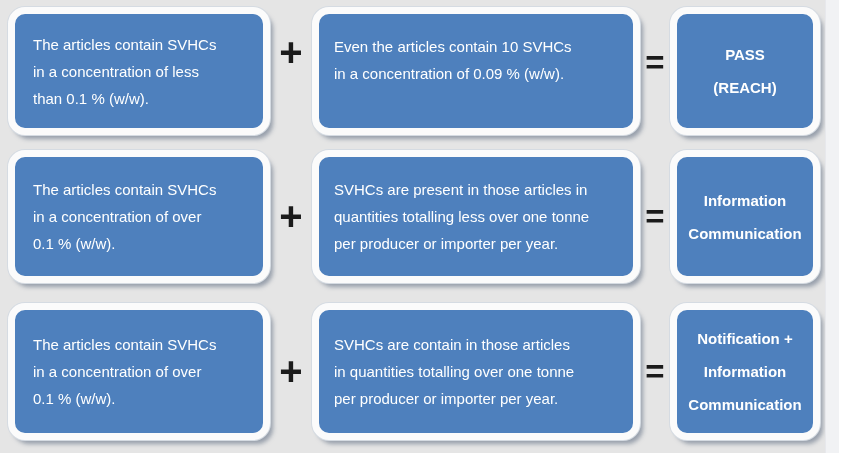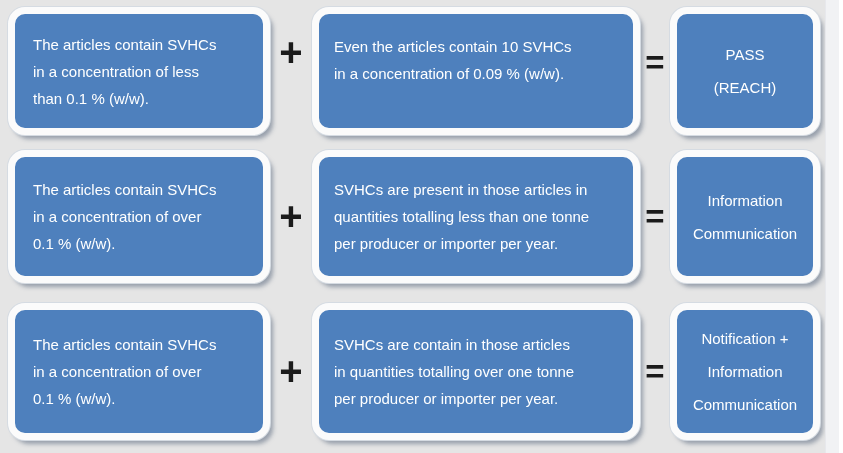--- a/index.html
+++ b/index.html
@@ -46,21 +46,21 @@
   .cond1 p { padding:0 10px 0 18px; }
   .cond2 p { padding:0 10px 0 15px; }
   .v-top { align-items:flex-start; }
   .v-top p { padding-top:19px; }
 
   .result {
     justify-content:center;
     text-align:center;
     line-height:33px;
   }
-  .result p { padding:0 4px; }
+  .result p { padding:0 4px;font-weight:bold; }
 
   .op {
     display:flex;
     align-items:center;
     justify-content:center;
     font-weight:700;
     color:var(--operator, #1b1b1b);
   }
   .plus { font-size:40px; }
   .eq   { font-size:33px; }
@@ -93,21 +93,21 @@
 
   <section class="row row2">
     <div class="box cond1">
       <p>The articles contain SVHCs
 in a concentration of over
 0.1 % (w/w).</p>
     </div>
     <div class="op plus">+</div>
     <div class="box cond2">
       <p>SVHCs are present in those articles in
-quantities totalling less than one tonne
+quantities totalling less over one tonne
 per producer or importer per year.</p>
     </div>
     <div class="op eq">=</div>
     <div class="box result">
       <p>Information
 Communication</p>
     </div>
   </section>
 
   <section class="row row3">

